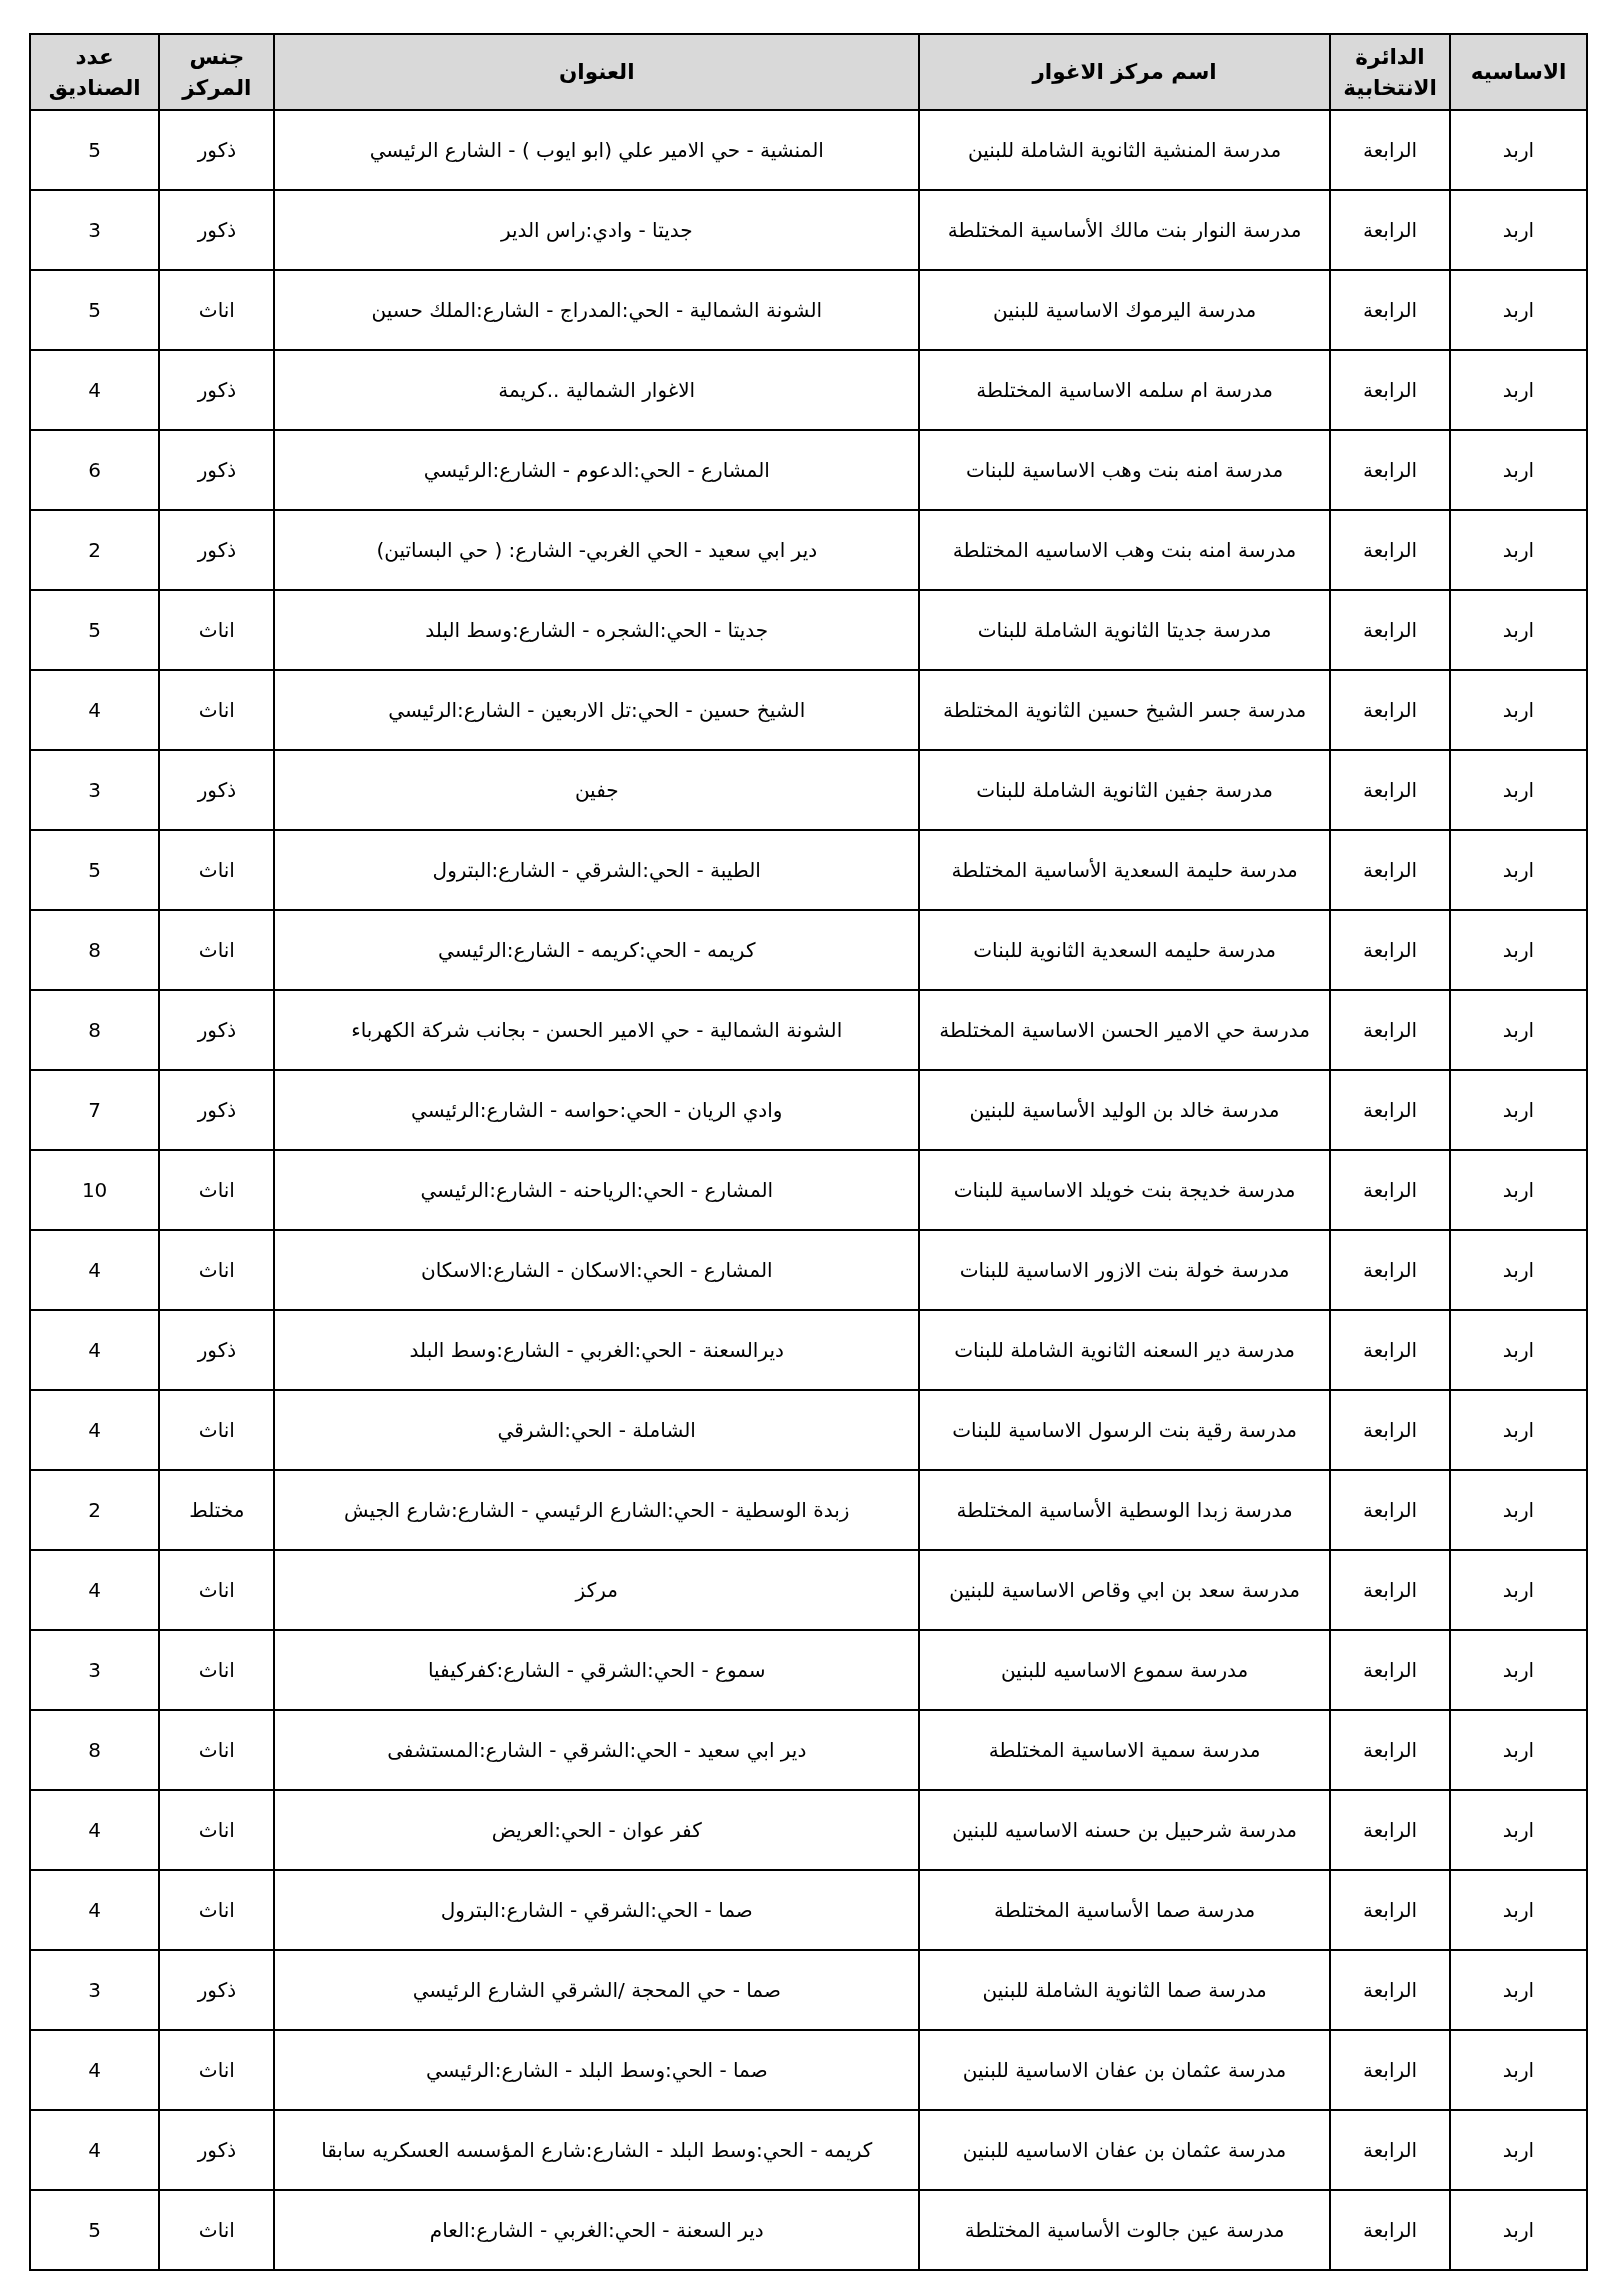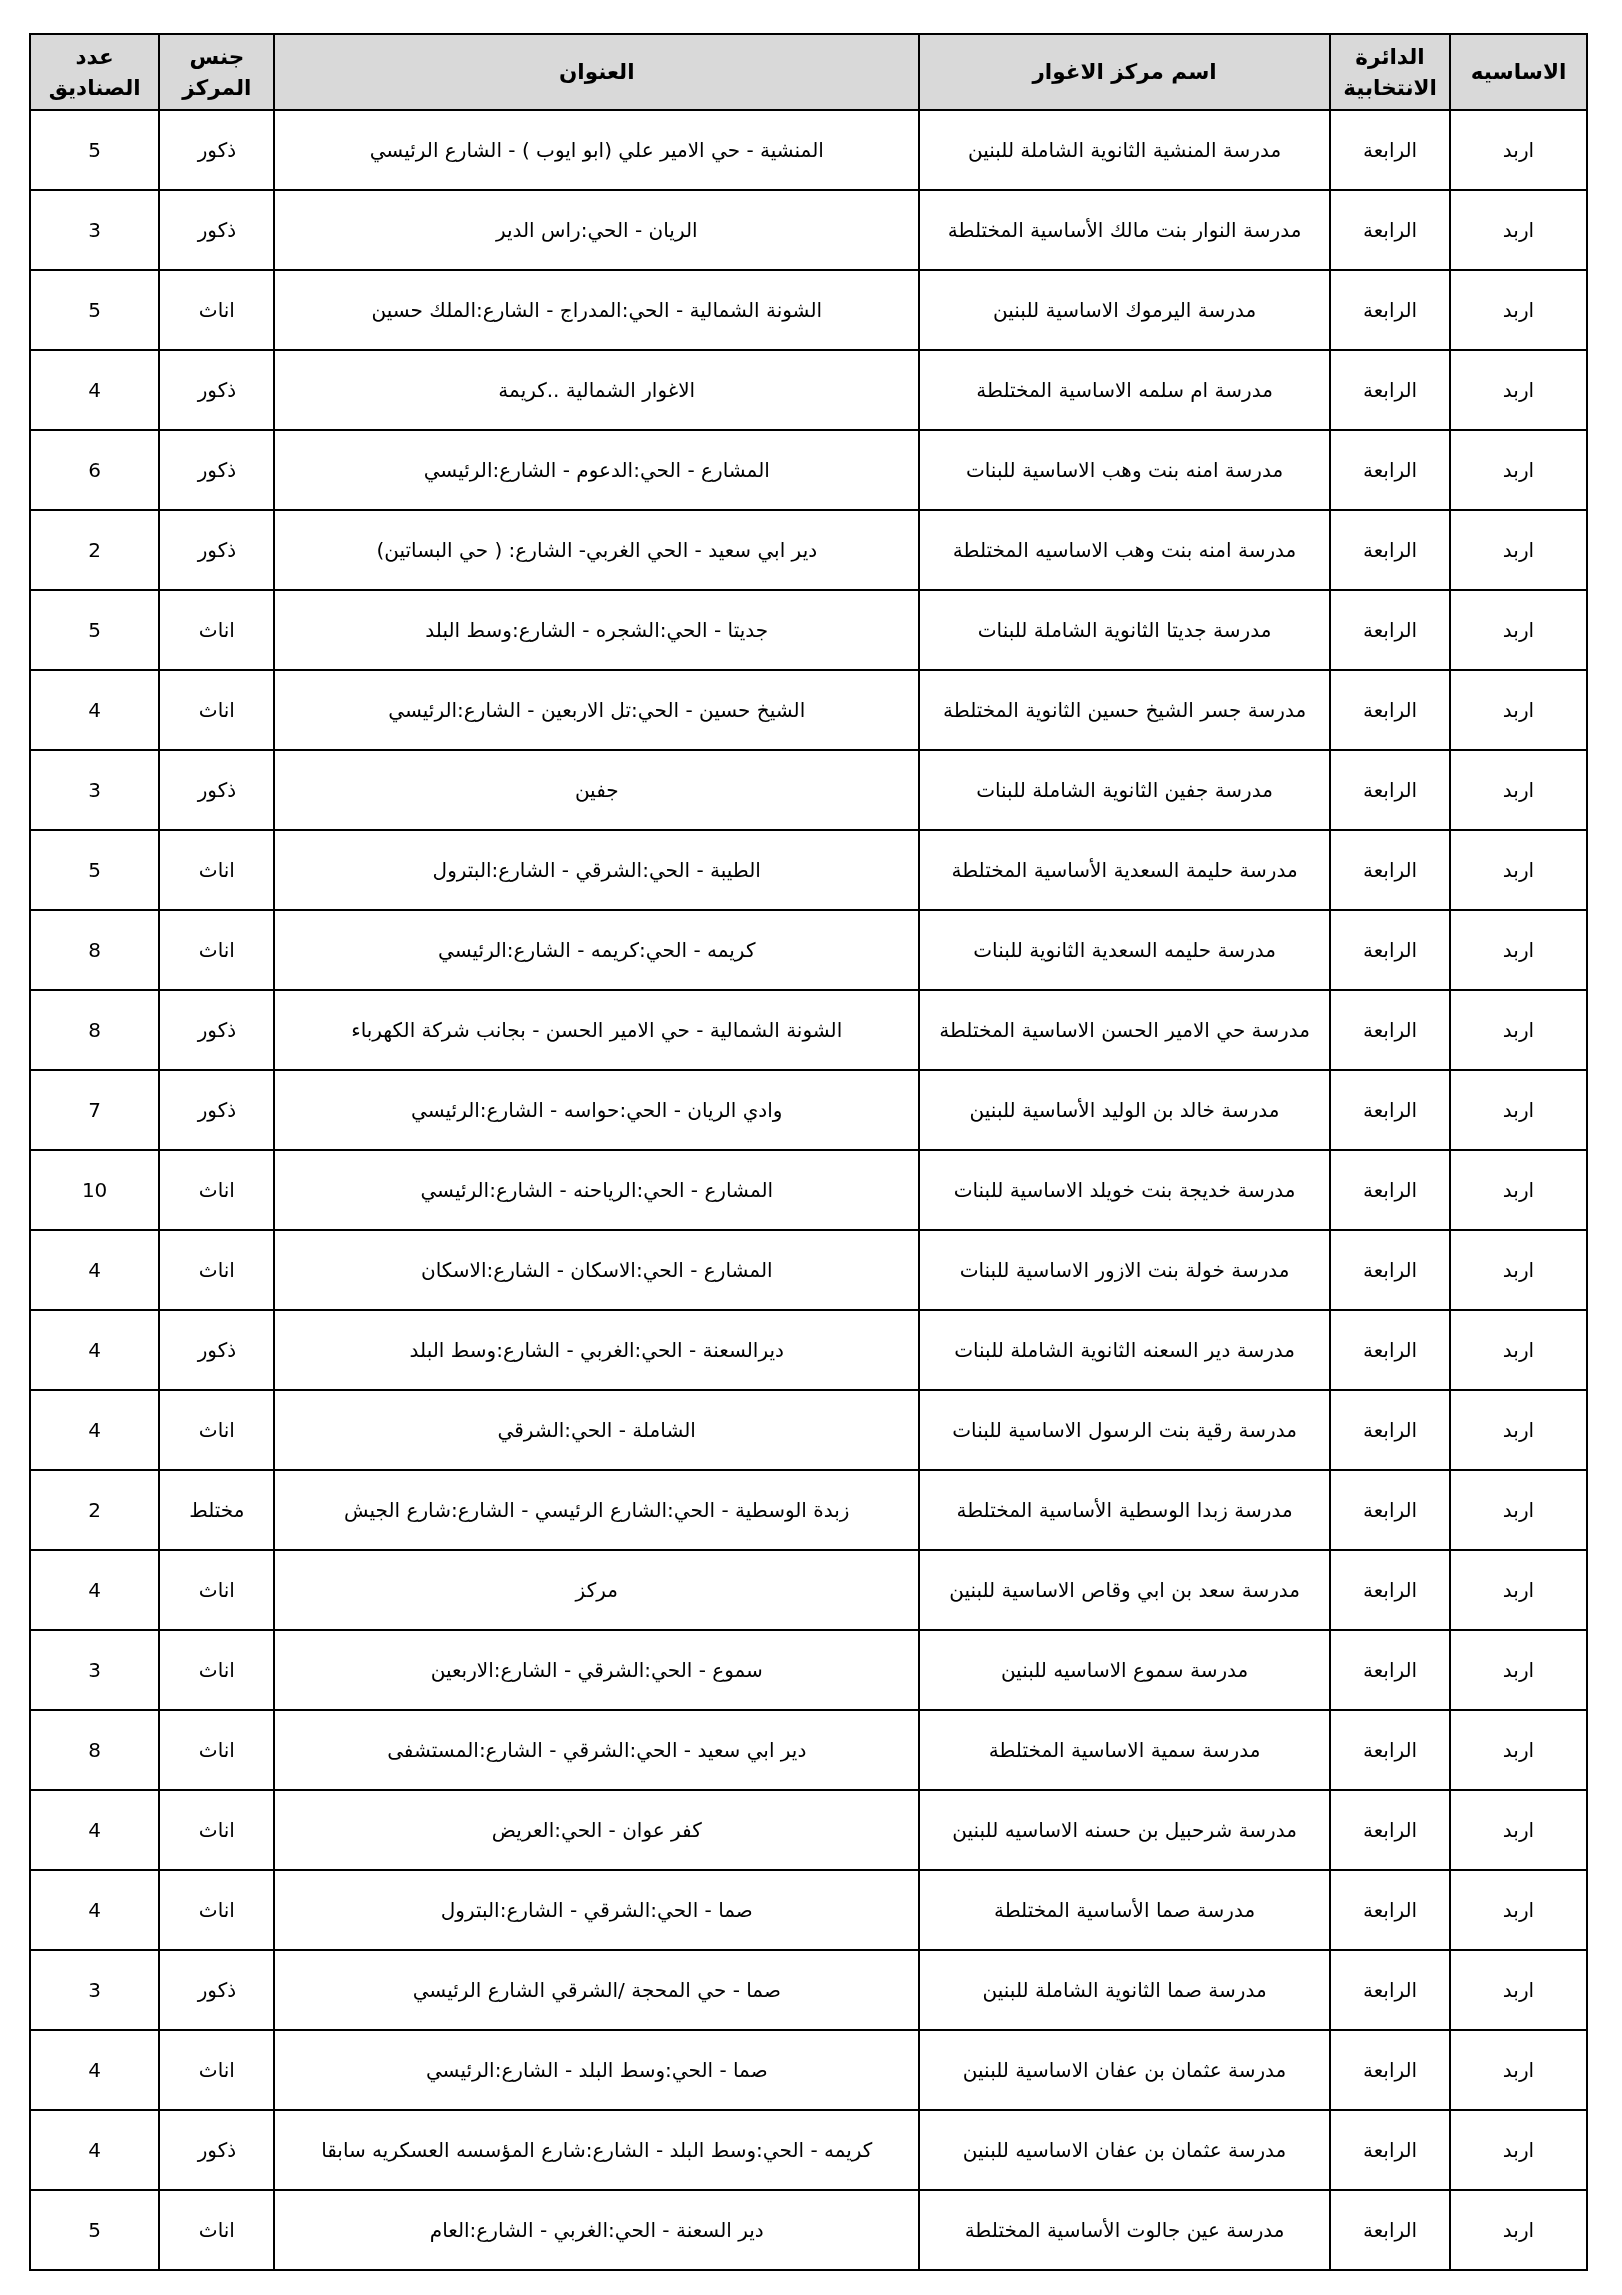--- a/index.html
+++ b/index.html
@@ -80,21 +80,21 @@
     <td class="col-district">الرابعة</td>
     <td class="col-center-name">مدرسة المنشية الثانوية الشاملة للبنين</td>
     <td class="col-address">المنشية - حي الامير علي (ابو ايوب ) - الشارع الرئيسي</td>
     <td class="col-center-gender">ذكور</td>
     <td class="col-box-count">5</td>
   </tr>
         <tr>
     <td class="col-governorate">اربد</td>
     <td class="col-district">الرابعة</td>
     <td class="col-center-name">مدرسة النوار بنت مالك الأساسية المختلطة</td>
-    <td class="col-address">الريان - الحي:راس الدير</td>
+    <td class="col-address">جديتا - وادي:راس الدير</td>
     <td class="col-center-gender">ذكور</td>
     <td class="col-box-count">3</td>
   </tr>
         <tr>
     <td class="col-governorate">اربد</td>
     <td class="col-district">الرابعة</td>
     <td class="col-center-name">مدرسة اليرموك الاساسية للبنين</td>
     <td class="col-address">الشونة الشمالية - الحي:المدراج - الشارع:الملك حسين</td>
     <td class="col-center-gender">اناث</td>
     <td class="col-box-count">5</td>
@@ -224,21 +224,21 @@
     <td class="col-district">الرابعة</td>
     <td class="col-center-name">مدرسة سعد بن ابي وقاص الاساسية للبنين</td>
     <td class="col-address">مركز</td>
     <td class="col-center-gender">اناث</td>
     <td class="col-box-count">4</td>
   </tr>
         <tr>
     <td class="col-governorate">اربد</td>
     <td class="col-district">الرابعة</td>
     <td class="col-center-name">مدرسة سموع الاساسيه للبنين</td>
-    <td class="col-address">سموع - الحي:الشرقي - الشارع:الاربعين</td>
+    <td class="col-address">سموع - الحي:الشرقي - الشارع:كفركيفيا</td>
     <td class="col-center-gender">اناث</td>
     <td class="col-box-count">3</td>
   </tr>
         <tr>
     <td class="col-governorate">اربد</td>
     <td class="col-district">الرابعة</td>
     <td class="col-center-name">مدرسة سمية الاساسية المختلطة</td>
     <td class="col-address">دير ابي سعيد - الحي:الشرقي - الشارع:المستشفى</td>
     <td class="col-center-gender">اناث</td>
     <td class="col-box-count">8</td>

